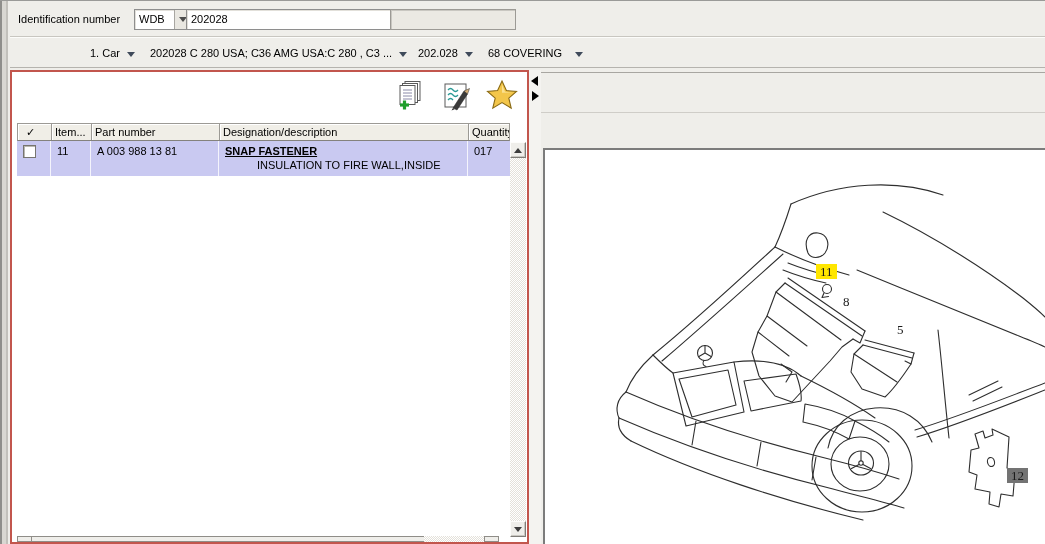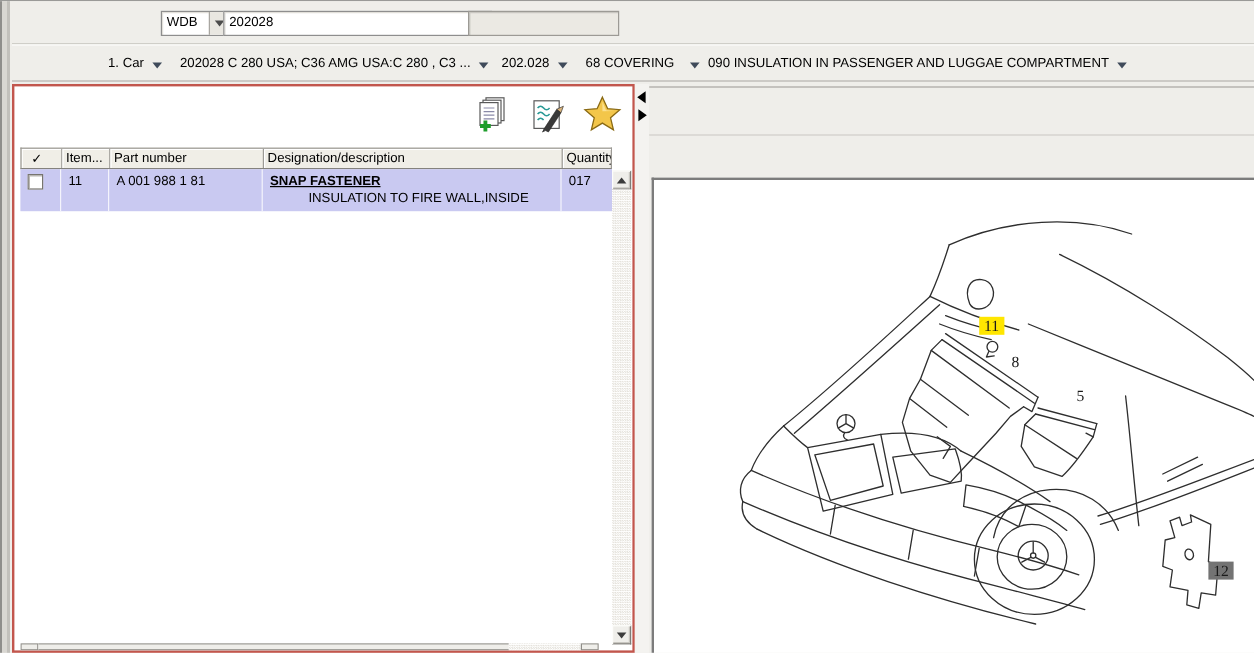--- a/index.html
+++ b/index.html
@@ -143,20 +143,21 @@
   .co-5  { left:352px; top:172px; }
   .co-12 { left:462px; top:318px; }
 </style>
 </head>
 <body>
 
 <div class="top-edge"></div>
 <div class="win-frame"></div>
 
 <div class="id-bar">
+  <span class="id-label">Identification number</span>
   <div class="combo combo-wmi">
     <span class="val">WDB</span>
     <span class="btn">
         <span class="tri-down"></span>
       </span>
   </div>
   <div class="combo combo-ident">
     <span class="val">202028</span>
     <span class="btn">
         <span class="tri-down"></span>
@@ -177,24 +178,20 @@
   <div class="nav-item nav-3">
     <span>202028 C 280 USA; C36 AMG USA:C 280 , C3 ...</span>
     <span class="nav-caret"></span>
   </div>
   <div class="nav-item nav-4">
     <span>202.028</span>
     <span class="nav-caret"></span>
   </div>
   <div class="nav-item nav-5">
     <span>68 COVERING</span>
-    <span class="nav-caret"></span>
-  </div>
-  <div class="nav-item nav-6">
-    <span>090 INSULATION IN PASSENGER AND LUGGAE COMPARTMENT</span>
     <span class="nav-caret"></span>
   </div>
 </div>
 
 <div class="parts-panel">
   <div class="panel-toolbar">
     <button class="tool-btn">
       <svg width="32" height="32" viewBox="0 0 32 32">
         <g stroke="#5a5a5a" fill="#fff" stroke-width="1">
           <rect x="11" y="2.5" width="15" height="19"></rect>
@@ -238,21 +235,21 @@
     <div class="t-head">
       <div class="c-check">✓</div>
       <div>Item...</div>
       <div>Part number</div>
       <div>Designation/description</div>
       <div>Quantity</div>
     </div>
     <div class="t-row">
       <div style="padding:0;"><span class="checkbox"></span></div>
       <div>11</div>
-      <div>A 001 988 1 81</div>
+      <div>A 003 988 13 81</div>
       <div>
         <div class="desig-main">SNAP FASTENER</div>
         <div class="desig-sub">INSULATION TO FIRE WALL,INSIDE</div>
       </div>
       <div>017</div>
     </div>
   </div>
 
   <div class="vscroll">
     <div class="sb-btn">

